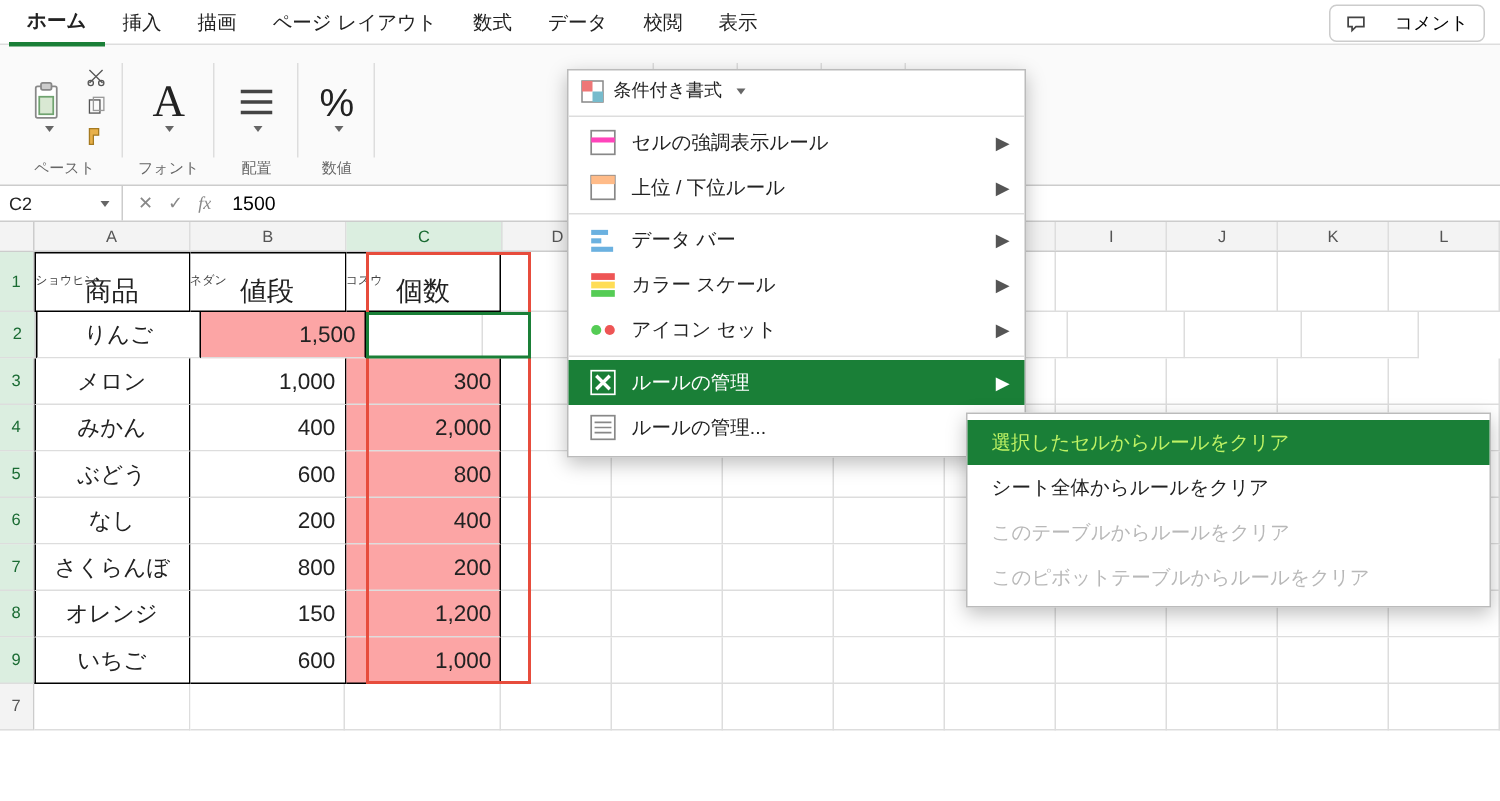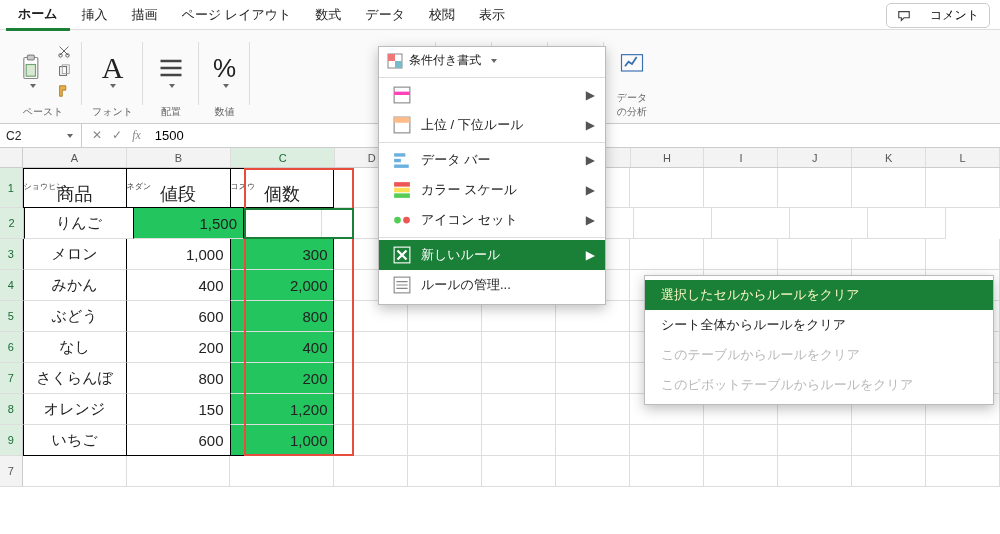--- a/index.html
+++ b/index.html
@@ -110,21 +110,21 @@
     font-family: Georgia, serif;
     line-height: 28px;
   }
   .glyph-pct { font-size: 26px; line-height: 28px; }
 
   
   .cf-dropdown {
     position: absolute;
     left: 378px;
     top: 46px;
-    width: 228px;
+    width: 306px;
     background: #fff;
     border: 1px solid #bbb;
     box-shadow: 0 4px 12px rgba(0,0,0,.25);
     z-index: 50;
     padding-bottom: 4px;
   }
   .cf-header {
     display:flex; align-items:center; gap:6px;
     padding: 5px 8px 6px;
     font-size: 12px;
@@ -160,21 +160,21 @@
     border: 1px solid #bbb;
     box-shadow: 0 4px 12px rgba(0,0,0,.25);
     z-index: 60;
     padding: 4px 0;
   }
   .sub-item {
     padding: 6px 16px;
     font-size: 13px;
     cursor: pointer;
   }
-  .sub-item.highlight { background:#1a7f37; color:#fef9c3; }
+  .sub-item.highlight { background:#1a7f37; color:#bef264; }
   .sub-item.disabled { color:#b8b8b8; cursor:default; }
 
   
   .fbar {
     display:flex; align-items:center;
     height: 24px;
     border-bottom: 1px solid #ccc;
     font-size: 12px;
   }
   .namebox {
@@ -256,21 +256,21 @@
     align-items:flex-end;
   }
   .ruby {
     position:absolute;
     top:2px; left:0; right:0;
     text-align:left;
     font-size:8px;
     color:#444;
     margin-top:12px;
   }
-  .cell.shade { background:#22c55e; }
+  .cell.shade { background:#fca5a5; }
   .cell.bold-border-b { border-bottom:1px solid #000; }
   .cell.bold-border-r { border-right:1px solid #000; }
   .cell.bold-border-t { border-top:1px solid #000; }
   .cell.bold-border-l { border-left:1px solid #000; }
 
   
   .sel-outline {
     position:absolute;
     border: 2px solid #e74c3c;
     pointer-events:none;
@@ -644,20 +644,21 @@
       </svg>
     <span>条件付き書式</span>
     <span class="caret" style="margin-left:4px"></span>
   </div>
   <div class="cf-sep"></div>
   <div class="cf-item">
     <svg class="cf-icon" viewBox="0 0 16 16">
         <rect x="1" y="1" width="14" height="14" fill="none" stroke="#888"></rect>
         <rect x="1" y="5" width="14" height="3" fill="#f4b"></rect>
       </svg>
+    <span>セルの強調表示ルール</span>
       <span class="chev">▶</span>
   </div>
   <div class="cf-item">
     <svg class="cf-icon" viewBox="0 0 16 16">
         <rect x="1" y="1" width="14" height="14" fill="none" stroke="#888"></rect>
         <rect x="1" y="1" width="14" height="5" fill="#fb8"></rect>
       </svg>
     <span>上位 / 下位ルール</span>
       <span class="chev">▶</span>
   </div>
@@ -687,21 +688,21 @@
       </svg>
     <span>アイコン セット</span>
       <span class="chev">▶</span>
   </div>
   <div class="cf-sep"></div>
   <div class="cf-item highlight">
     <svg class="cf-icon" viewBox="0 0 16 16">
         <rect x="1" y="1" width="14" height="14" fill="none" stroke="#fff"></rect>
         <path d="M4 4l8 8M12 4l-8 8" stroke="#fff" stroke-width="2"></path>
       </svg>
-    <span>新しいルール</span>
+    <span>ルールの管理</span>
       <span class="chev">▶</span>
   </div>
   <div class="cf-item">
     <svg class="cf-icon" viewBox="0 0 16 16">
         <rect x="1" y="1" width="14" height="14" fill="none" stroke="#888"></rect>
         <path d="M3 5h10M3 8h10M3 11h10" stroke="#888"></path>
       </svg>
     <span>ルールの管理...</span>
   </div>
 </div>

